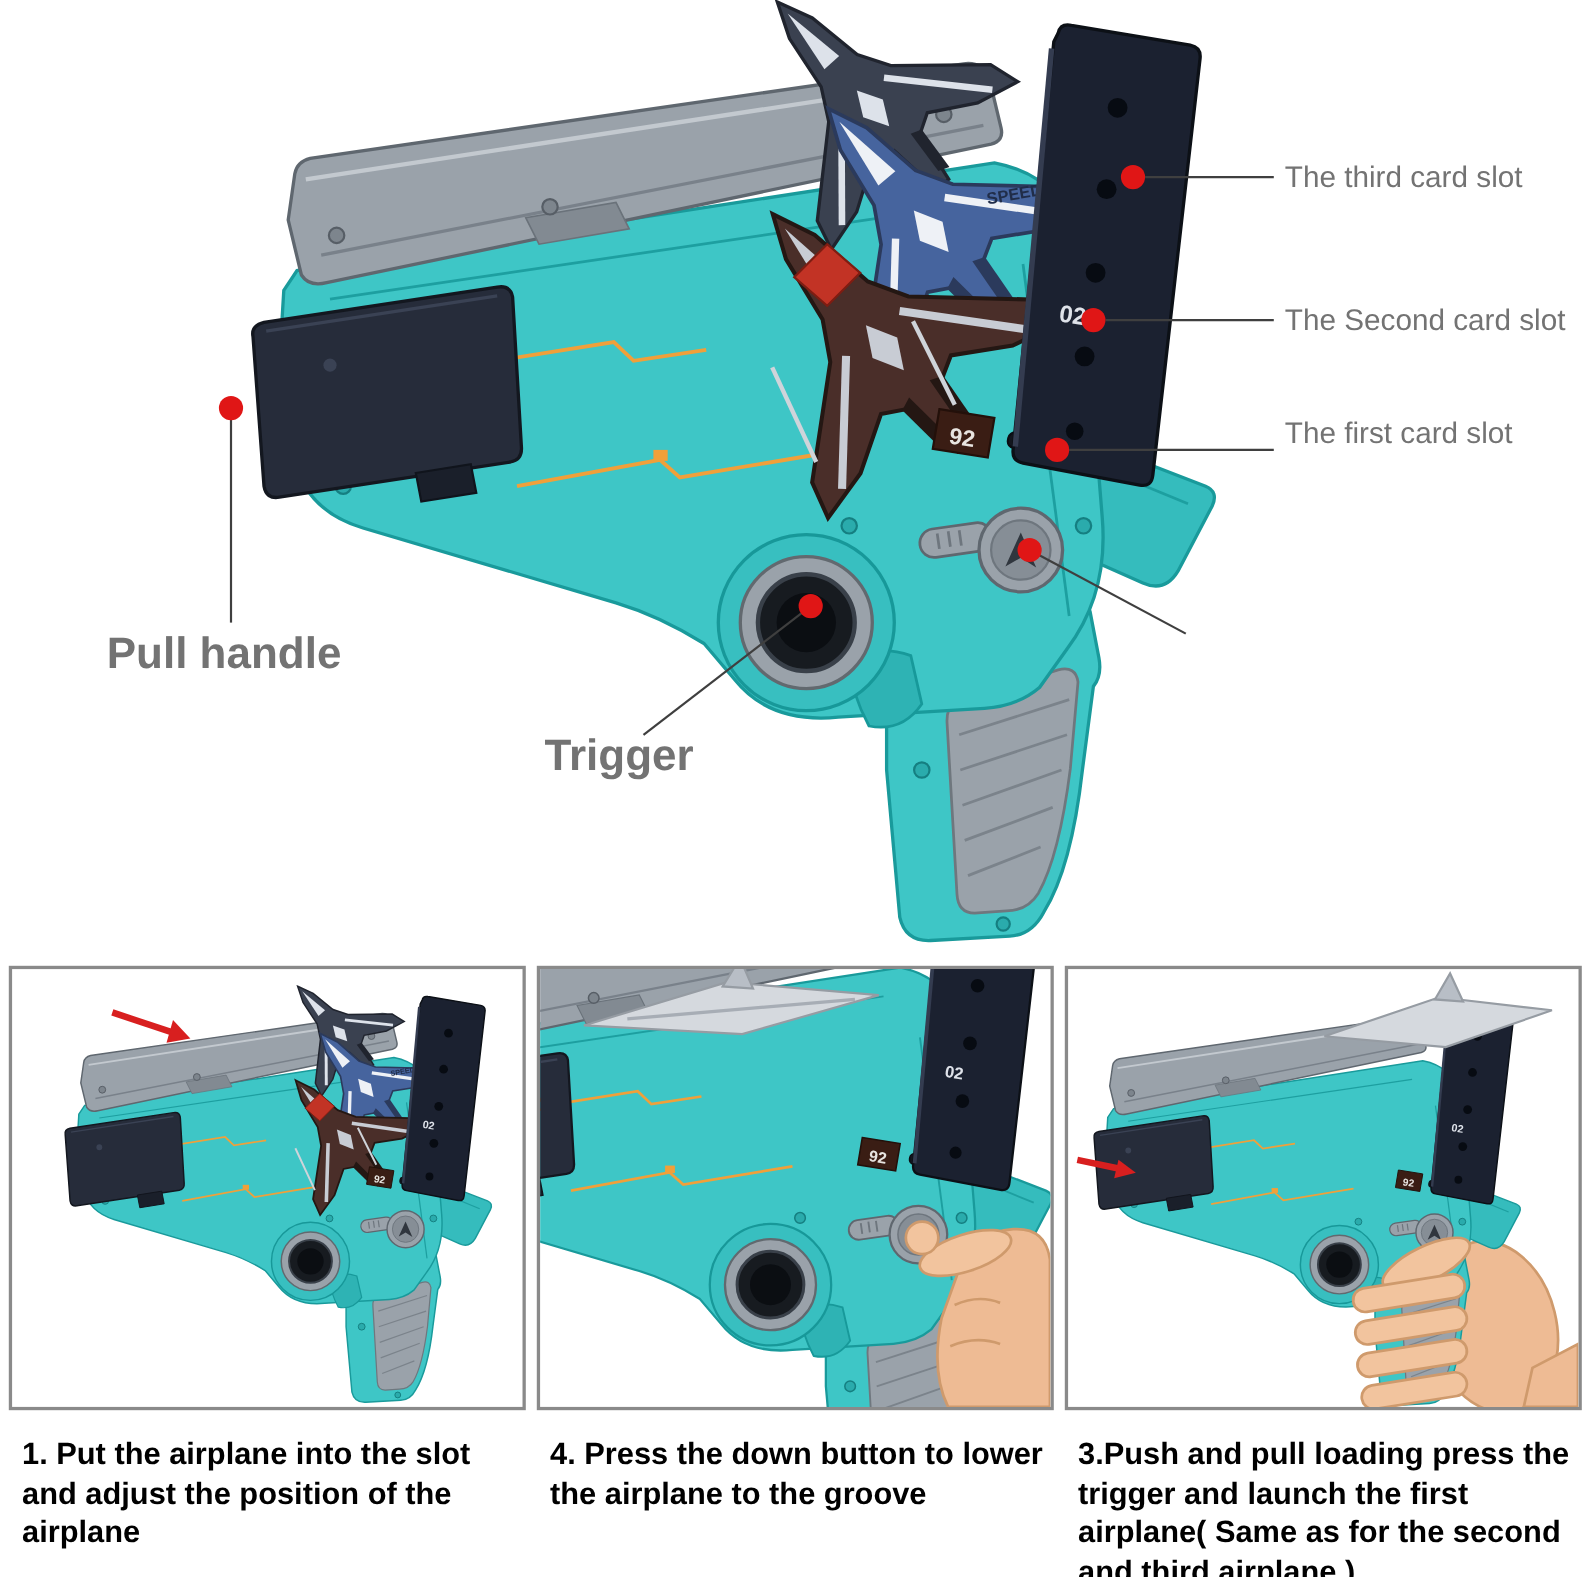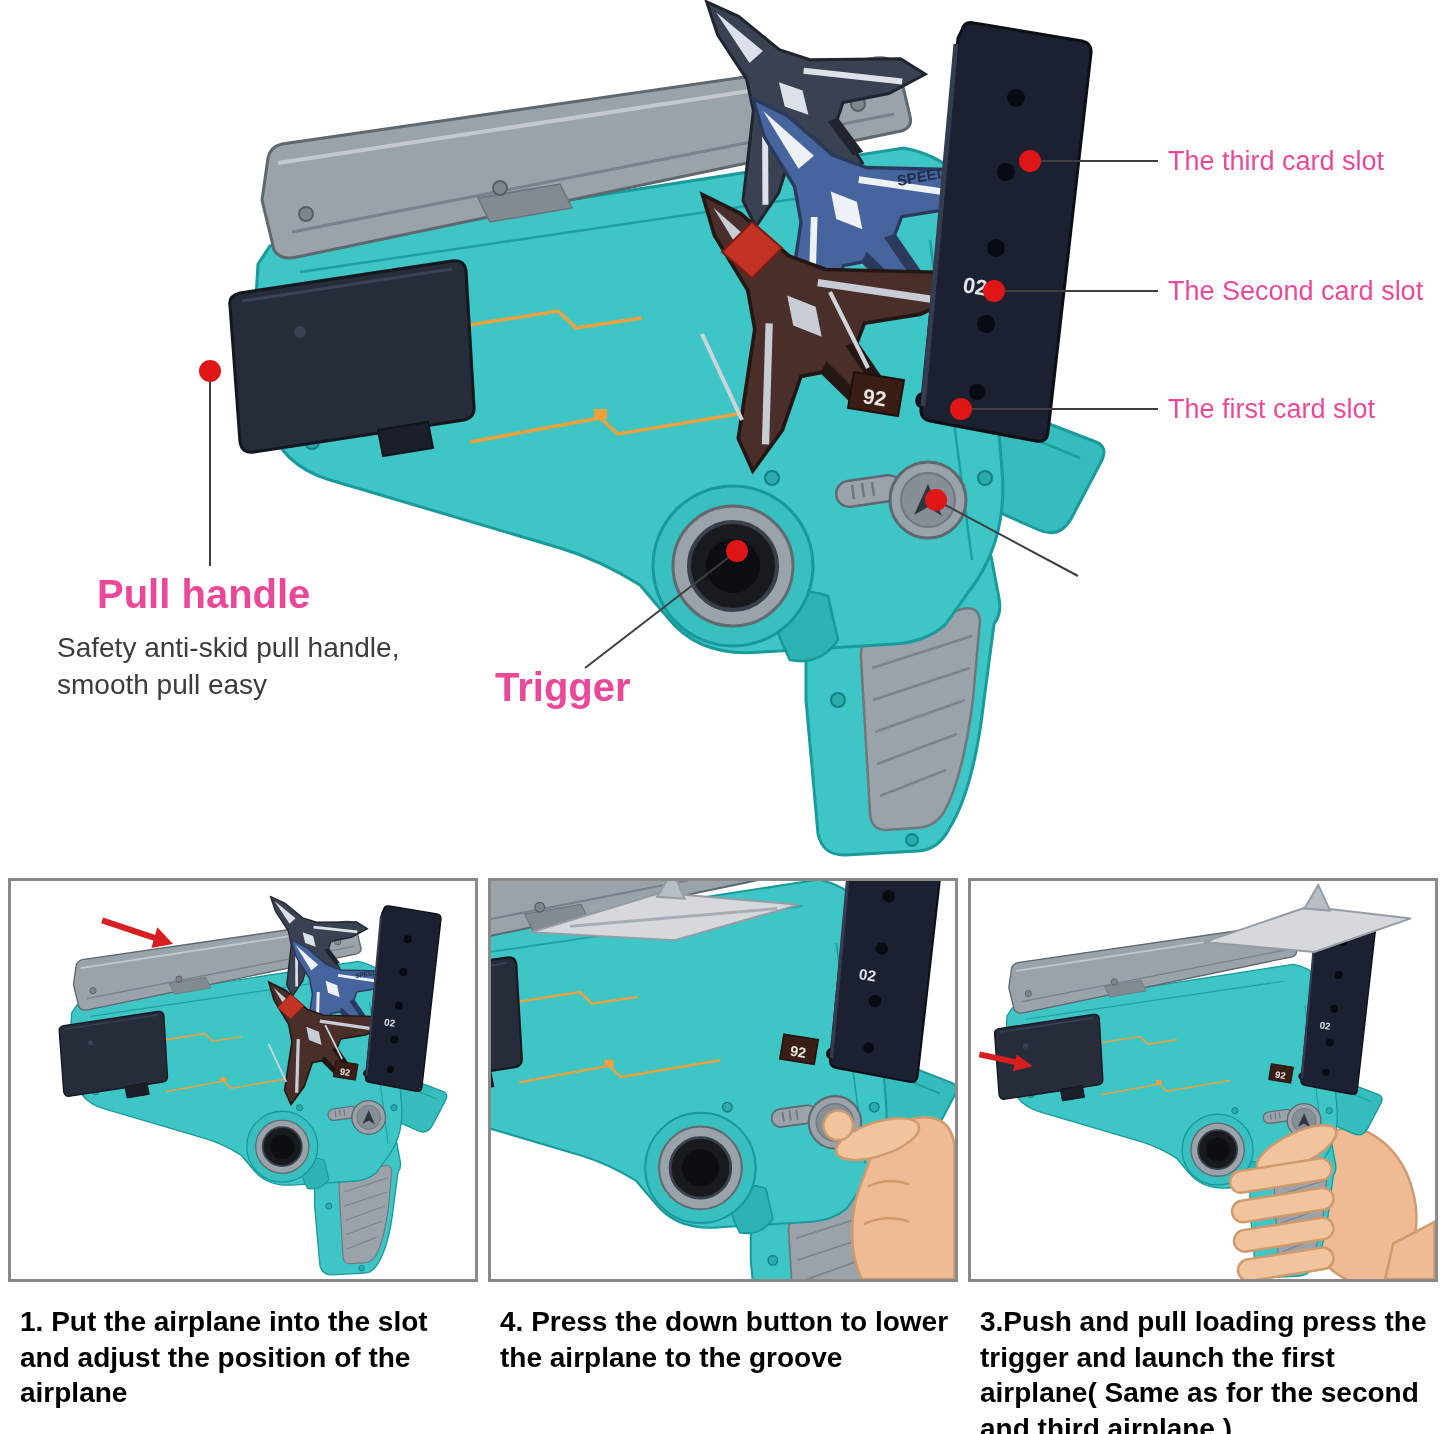--- a/index.html
+++ b/index.html
@@ -1,21 +1,21 @@
 <!DOCTYPE html>
 <html><head>
 <meta charset="utf-8">
 <style>
   html,body{margin:0;padding:0;background:#ffffff;}
   .page{position:relative;width:1445px;height:1434px;background:#ffffff;overflow:hidden;
         font-family:"Liberation Sans",sans-serif;}
   .hero{position:relative;width:1445px;height:878px;}
   .hero-svg{position:absolute;left:0;top:0;}
   svg text{font-family:"Liberation Sans",sans-serif;}
-  .lbl{position:absolute;color:#ec4899;white-space:nowrap;}
+  .lbl{position:absolute;color:#737373;white-space:nowrap;}
   .lbl.small{font-size:27px;font-weight:400;}
   .lbl.big{font-size:40px;font-weight:700;margin-left:40px;}
   .lbl.desc{font-size:28px;font-weight:400;color:#3c3c3c;line-height:1.32;white-space:normal;width:345px;}
   .panels{position:absolute;top:878px;left:8px;display:flex;gap:10px;}
   .panel{box-sizing:border-box;width:470px;height:404px;border:3px solid #8a8a8a;background:#fff;
          overflow:hidden;position:relative;}
   .panel svg{display:block;width:464px;height:398px;}
   .captions{position:absolute;top:1292px;left:8px;display:flex;gap:10px;}
   .caption{box-sizing:border-box;width:470px;padding:0 8px 0 12px;font-size:28px;font-weight:700;
            color:#000000;line-height:1.27;margin-top:12px;}
@@ -149,24 +149,23 @@
           <circle cx="961" cy="409" r="11"></circle>
           <circle cx="936" cy="500" r="11"></circle>
           <circle cx="737" cy="551" r="11"></circle>
           <circle cx="210" cy="371" r="11"></circle>
         </g>
       </g>
     </svg>
 
     <div class="lbl small" style="left:1168px;top:146px">The third card slot</div>
     <div class="lbl small" style="left:1168px;top:276px">The Second card slot</div>
-    <div class="lbl small" style="left:1168px;top:394px">The first card slot</div>
+    <div class="lbl small" style="left:1168px;top:379px">The first card slot</div>
     <div class="lbl big" style="left:455px;top:665px">Trigger</div>
     <div class="lbl big" style="left:57px;top:572px">Pull handle</div>
-    <div class="lbl desc" style="left:57px;top:630px">Safety anti-skid pull handle, smooth pull easy</div>
   </div>
 
   <div class="panels">
 
     <div class="panel">
       <svg viewBox="0 0 470 404">
         <g transform="translate(-55,15) scale(0.45)">
           <use href="#gun-base"></use>
             <use href="#planes"></use>
             <use href="#magazine"></use>

